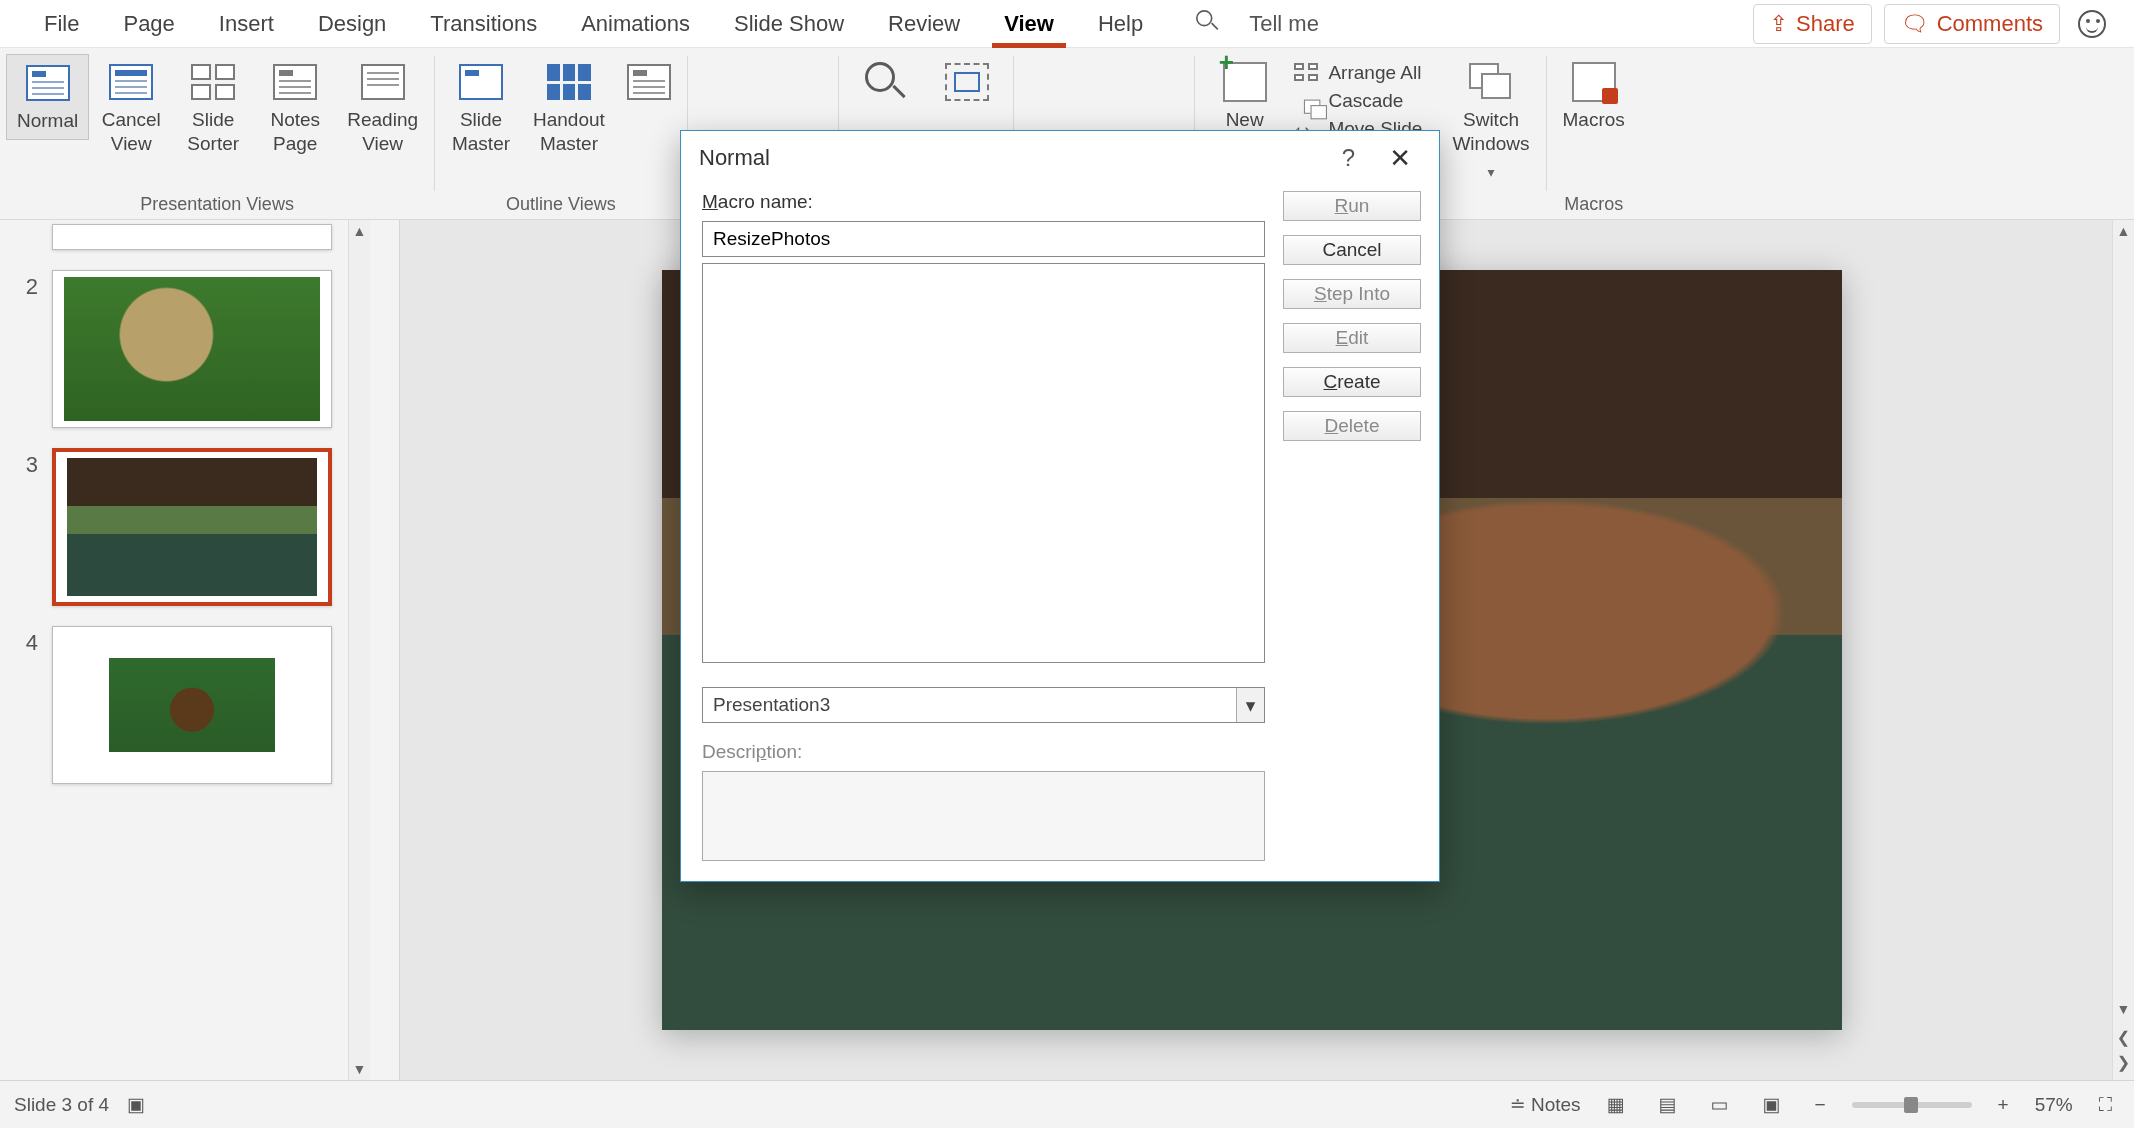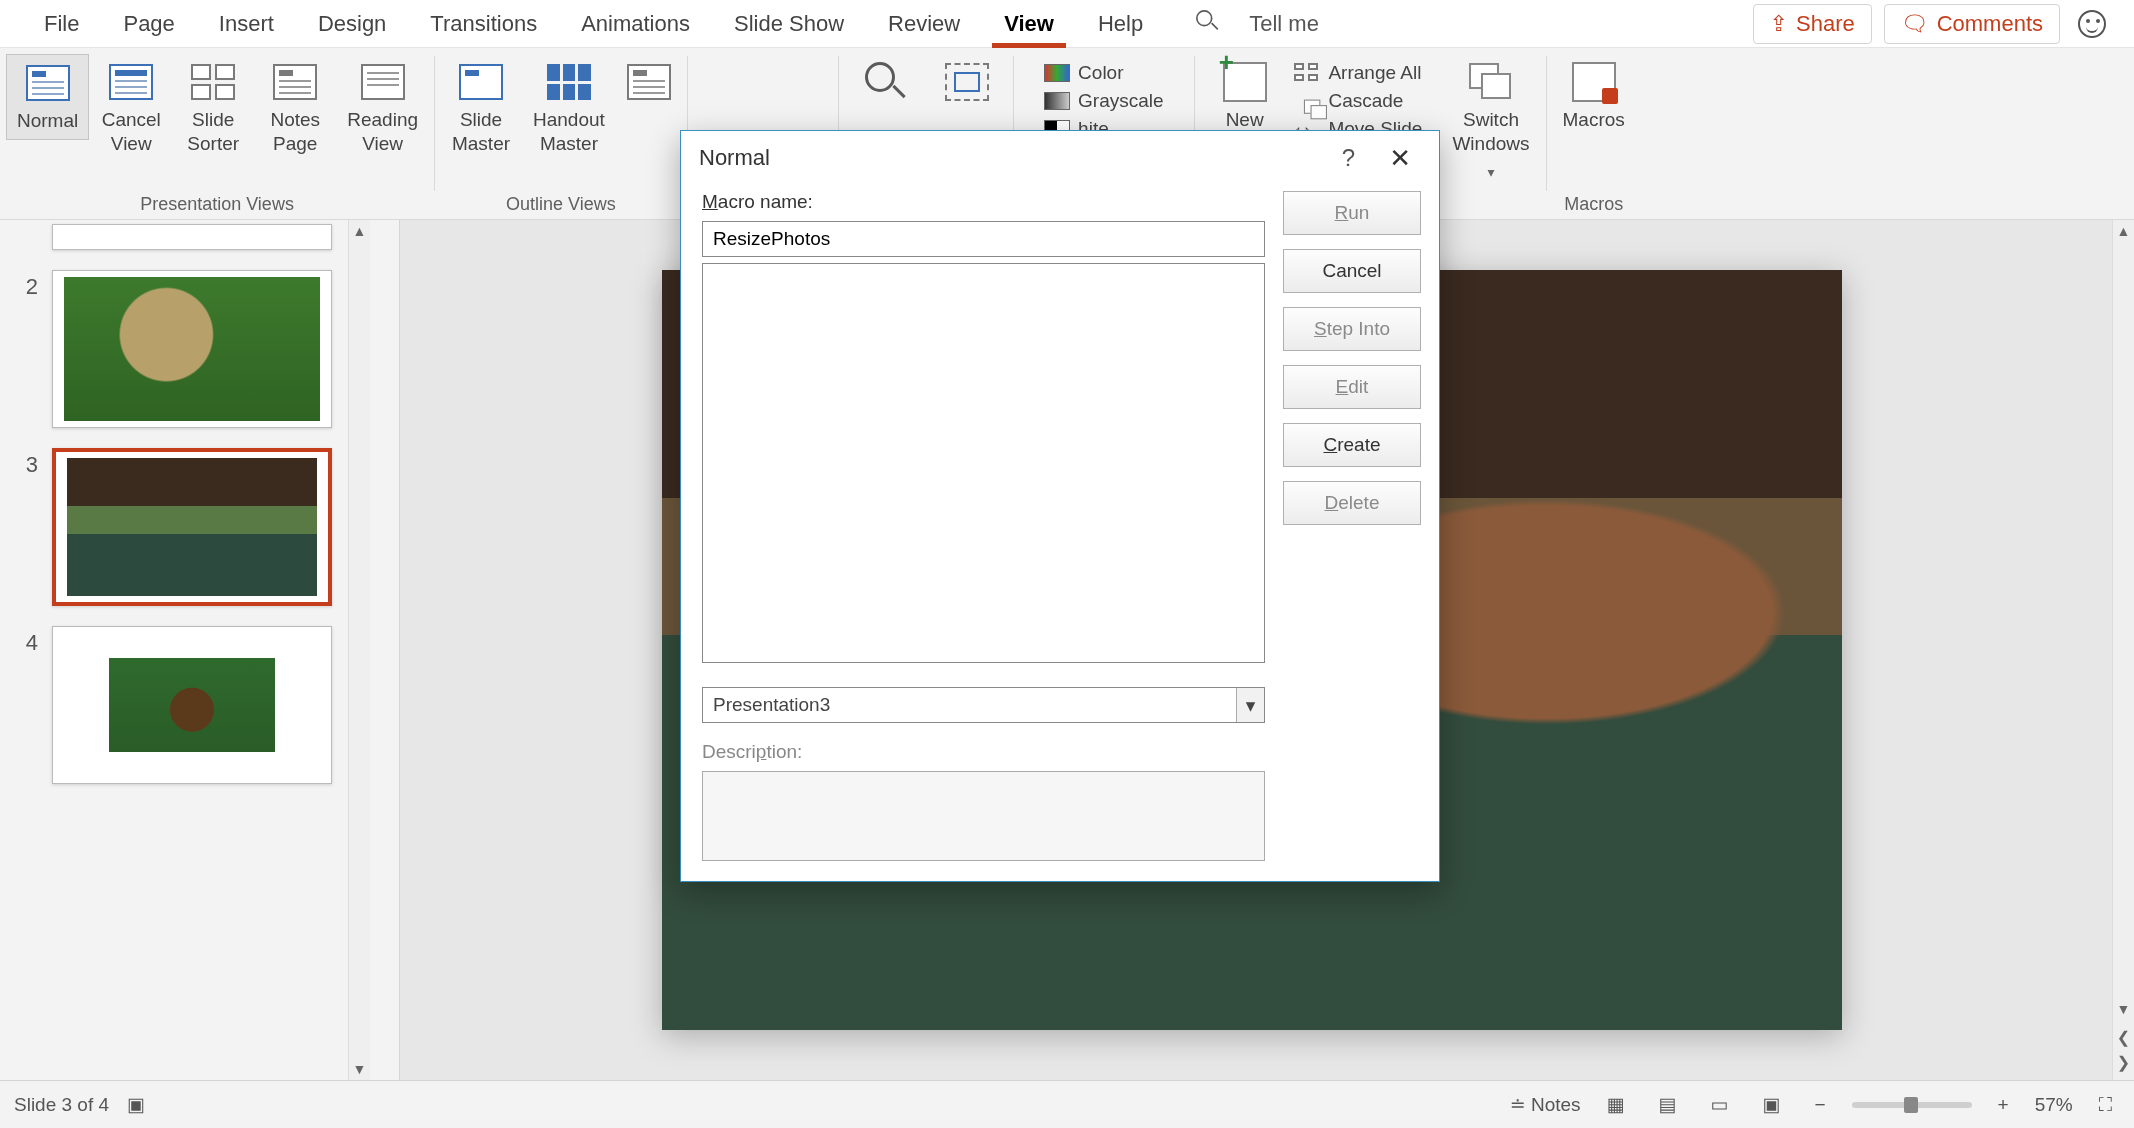--- a/index.html
+++ b/index.html
@@ -63,21 +63,21 @@
 .dlg-title .x{font-size:26px;color:#333;padding:0 10px;cursor:pointer;}
 .dlg-body{padding:6px 18px 20px 21px;display:flex;gap:18px;}
 .dlg-left{flex:1;display:flex;flex-direction:column;gap:6px;}
 .dlg-label{font-size:19px;color:#333;padding-bottom:2px;}
 .dlg-input{height:36px;border:1px solid #888;padding:0 10px;font-size:19px;width:100%;background:#fff;}
 .dlg-list{height:400px;border:1px solid #888;background:#fff;}
 .dlg-select{height:36px;border:1px solid #888;padding:0 10px;font-size:19px;width:100%;background:#fff;display:flex;align-items:center;position:relative;}
 .dlg-select .dd{position:absolute;right:0;top:0;width:28px;height:100%;border-left:1px solid #aaa;display:flex;align-items:center;justify-content:center;background:#f1f1f1;}
 .dlg-desc{height:90px;border:1px solid #aaa;background:#f6f6f6;}
 .dlg-btns{display:flex;flex-direction:column;gap:14px;width:138px;}
-.dlg-btn{height:44px;border:1px solid #b0b0b0;background:linear-gradient(#fdfdfd,#ececec);font-size:19px;color:#333;cursor:pointer;}
+.dlg-btn{height:30px;border:1px solid #b0b0b0;background:linear-gradient(#fdfdfd,#ececec);font-size:19px;color:#333;cursor:pointer;}
 .dlg-btn.disabled{color:#8a8a8a;}
 .u{text-decoration:underline;}
 
 .mini-slide{width:44px;height:36px;border:2px solid #3b6fb6;background:#fff;position:relative;}
 .mini-slide .bar{background:#3b6fb6;position:absolute;left:4px;right:22px;top:4px;height:6px;}
 .mini-lines{position:absolute;left:4px;top:14px;right:4px;height:16px;background:repeating-linear-gradient(#8fa7c9 0 2px,transparent 2px 6px);}
 .mini-slide.gray{border-color:#7a7a7a;}
 .mini-slide.gray .bar{background:#7a7a7a;}
 .mini-slide.gray .mini-lines{background:repeating-linear-gradient(#9a9a9a 0 2px,transparent 2px 6px);}
 .grid4{width:44px;height:36px;display:grid;grid-template-columns:1fr 1fr;gap:4px;}
@@ -254,36 +254,20 @@
         <div class="icon-box">
             <div class="fitwin"></div>
           </div>
       </div>
     </div>
     <div class="label">&nbsp;</div>
   </div>
   <div class="ribbon-sep"></div>
 
   <div class="ribbon-group" style="min-width:180px">
-    <div class="items">
-        <div class="small-stack">
-      <div class="small-row">
-            <span class="swatch" style="background:linear-gradient(90deg,#d33,#3a3,#36c)"></span>
-            <span>Color</span>
-          </div>
-      <div class="small-row">
-            <span class="swatch" style="background:linear-gradient(90deg,#333,#ccc)"></span>
-            <span>Grayscale</span>
-          </div>
-      <div class="small-row">
-            <span class="swatch" style="background:linear-gradient(90deg,#000 50%,#fff 50%)"></span>
-            <span>hite</span>
-          </div>
-    </div>
-      </div>
     <div class="label">&nbsp;</div>
   </div>
   <div class="ribbon-sep"></div>
 
   <div class="ribbon-group">
     <div class="items">
       <div class="ribbon-btn">
         <div class="icon-box">
             <div class="newwin"></div>
           </div>

